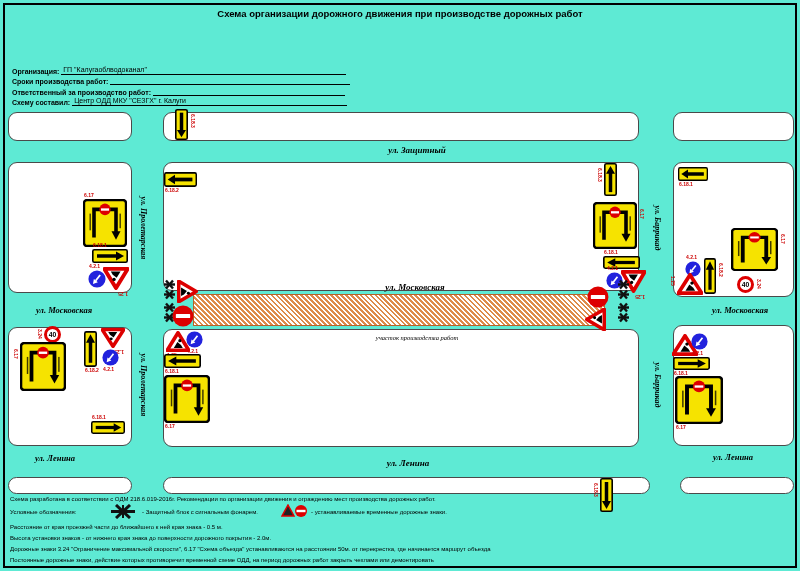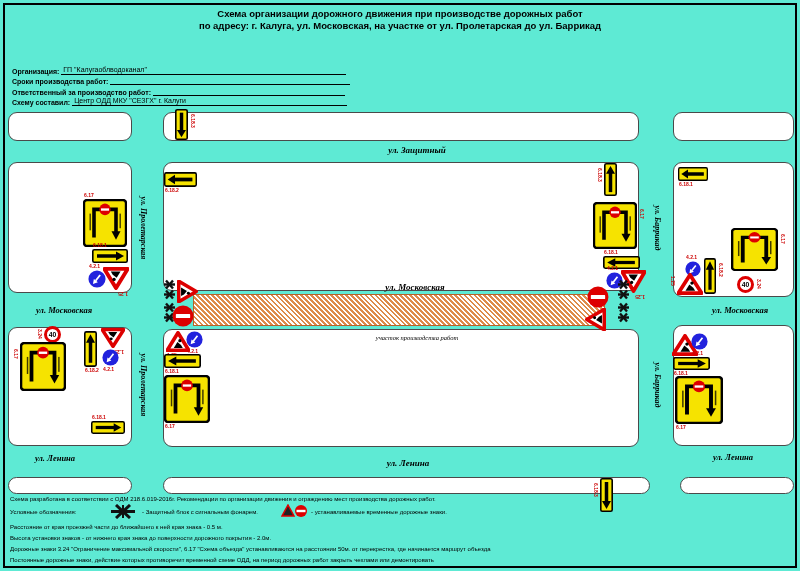--- a/index.html
+++ b/index.html
@@ -39,21 +39,20 @@
   .licon{position:absolute;top:-5px;}
 </style>
 </head>
 <body>
 
 <div id="canvas">
   <div id="frame"></div>
 
   <div id="title">
     <div>Схема организации дорожного движения при производстве дорожных работ</div>
-    <div>по адресу: г. Калуга, ул. Московская, на участке от ул. Пролетарская до ул. Баррикад</div>
   </div>
 
   <div class="frow" style="top:66px;">
     <b>Организация:</b>
     <span class="fval" style="width:283px;">ГП "Калугаоблводоканал"</span>
   </div>
   <div class="frow" style="top:76px;">
     <b>Сроки производства работ:</b>
     <span class="fval" style="width:238px;"></span>
   </div>

